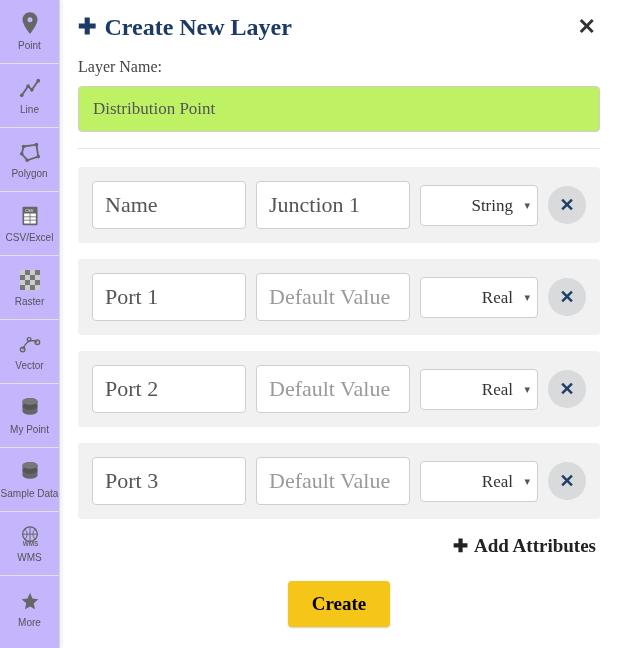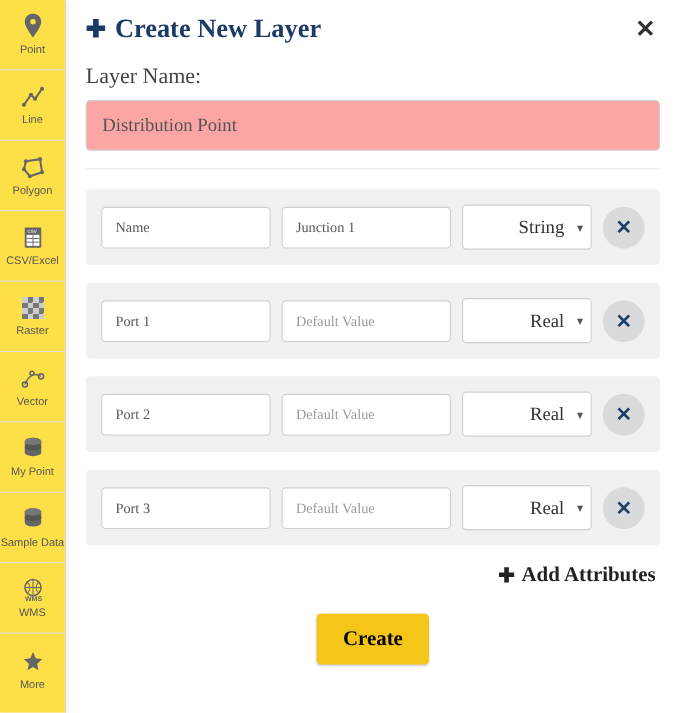--- a/index.html
+++ b/index.html
@@ -11,21 +11,21 @@
     color: #444;
     overflow: hidden;
   }
   .app { display: flex; width: 100%; height: 100%; }
 
   
   .sidebar {
     width: 60px;
     flex: 0 0 60px;
     border-right: 1px solid #d8d8d8;
-    background: #fde047;
+    background: #c4b5fd;
     display: flex;
     flex-direction: column;
     box-shadow: 2px 0 4px rgba(0,0,0,0.07);
   }
   .side-item {
     display: flex;
     flex-direction: column;
     align-items: center;
     justify-content: center;
     height: 64px;
@@ -91,33 +91,33 @@
     font-weight: 700;
     padding: 4px;
   }
 
   .section {
     padding: 4px 18px 14px 18px;
   }
   .layer-label {
     font-family: Georgia, "Times New Roman", serif;
     color: #444;
-    font-size: 20px;
+    font-size: 16px;
     margin-bottom: 10px;
   }
   .text-input {
     width: 100%;
     border: 1px solid #cfcfcf;
     border-radius: 4px;
     padding: 12px 14px;
     font-family: Georgia, "Times New Roman", serif;
     font-size: 17px;
     color: #555;
     outline: none;
-    background: #fca5a5;
+    background: #bef264;
   }
   .text-input::placeholder { color: #9a9a9a; }
 
   hr.sep {
     border: none;
     border-top: 1px solid #e6e6e6;
     margin: 2px 18px;
   }
 
   .attr-rows { padding: 0 18px; }
@@ -131,21 +131,21 @@
     margin-top: 16px;
   }
   .attr-row input.attr-name,
   .attr-row input.attr-default {
     flex: 1 1 0;
     min-width: 0;
     border: 1px solid #cfcfcf;
     border-radius: 4px;
     padding: 10px 12px;
     font-family: Georgia, "Times New Roman", serif;
-    font-size: 13px;
+    font-size: 22px;
     color: #555;
     background: #fff;
   }
   .attr-row input::placeholder { color: #9a9a9a; }
   .attr-row .type-select {
     flex: 0 0 118px;
     border: 1px solid #cfcfcf;
     border-radius: 4px;
     padding: 10px 24px 10px 12px;
     font-family: Georgia, "Times New Roman", serif;

